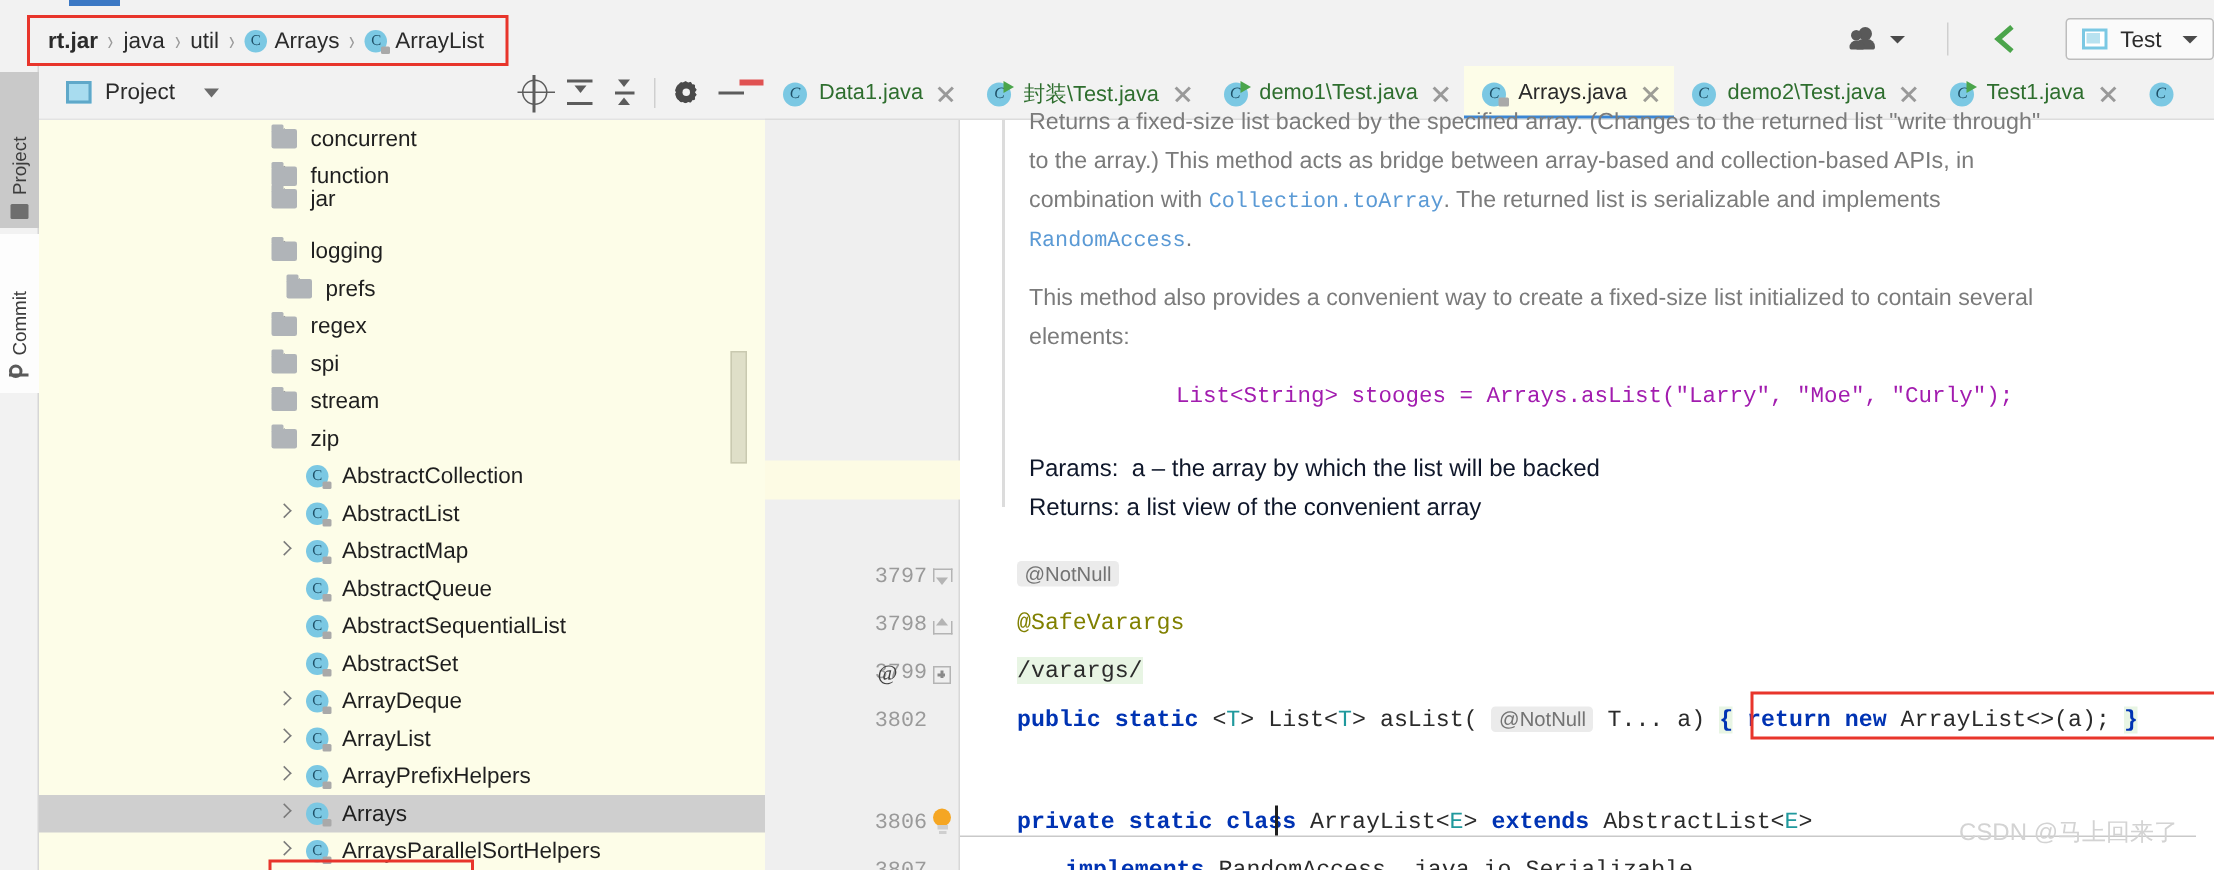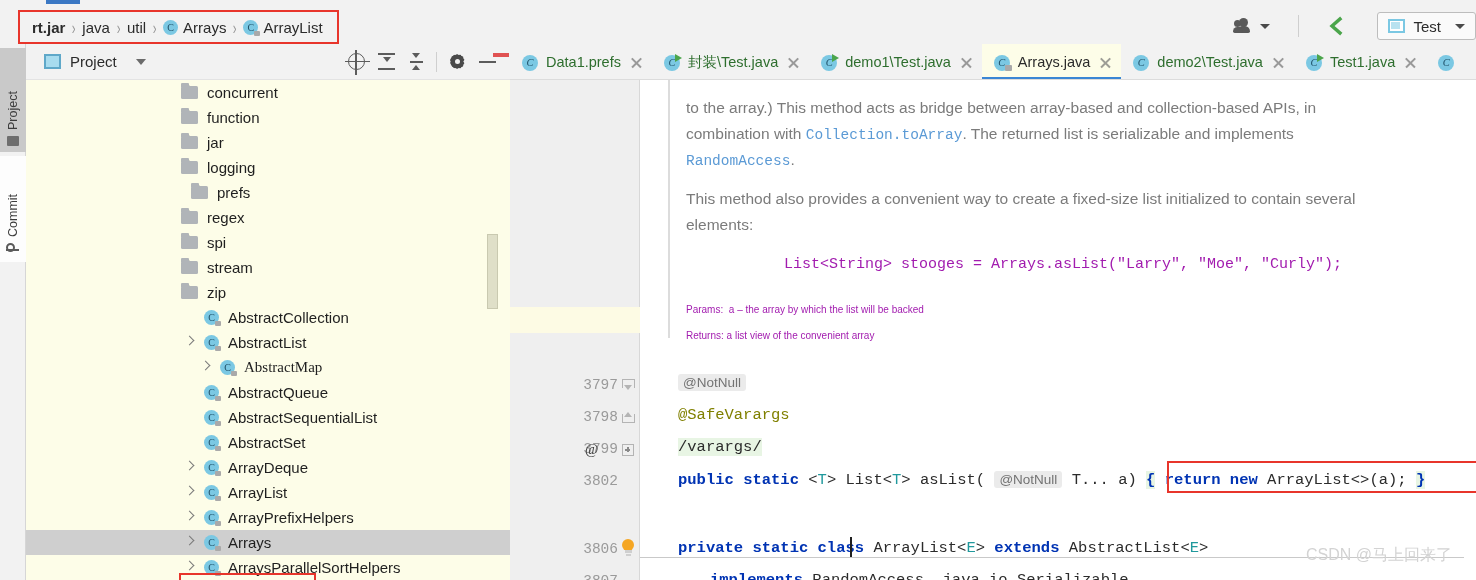--- a/index.html
+++ b/index.html
@@ -310,21 +310,21 @@
     font-family: "Liberation Sans", sans-serif;
   }
   .doc-code {
     font-family: "Liberation Mono", monospace; color: #5b9ad5; font-size: 14.5px;
   }
   .doc-mono {
     position: absolute; left: 144px;
     font-family: "Liberation Mono", monospace; font-size: 15px; color: #a21caf;
     white-space: nowrap;
   }
-  .doc-tag { position: absolute; left: 46px; font-size: 10px; color: #a21caf; }
+  .doc-tag { position: absolute; left: 46px; font-size: 16px; color: #0f172a; }
 
   
   .code-pane { position: absolute; left: 130px; top: 278px; width: 836px; height: 222px; background: #fff; }
   .cl {
     position: absolute; left: 0; white-space: nowrap;
     font-family: "Liberation Mono", monospace; font-size: 15.5px;
   }
   .kw { color: #0033b3; font-weight: bold; }
   .tp { color: #20999d; }
   .pl { color: #2b2b2b; }
@@ -460,21 +460,21 @@
         <div class="tree-row" style="top: 0px; position: absolute; left: 0px; width: 484px;">
           <span class="tw-chev" style="top: 6px;"></span>
           <span class="folder-ic"></span>
           <span class="tree-label">concurrent</span>
         </div>
         <div class="tree-row" style="top: 25px; position: absolute; left: 0px; width: 484px;">
           <span class="tw-chev" style="top: 6px;"></span>
           <span class="folder-ic"></span>
           <span class="tree-label">function</span>
         </div>
-        <div class="tree-row" style="top: 50px; position: absolute; left: 0px; width: 484px;">
+        <div class="tree-row" style="top: 40px; position: absolute; left: 0px; width: 484px;">
           <span class="tw-chev" style="top: 6px;"></span>
           <span class="folder-ic"></span>
           <span class="tree-label">jar</span>
         </div>
         <div class="tree-row" style="top: 75px; position: absolute; left: 0px; width: 484px;">
           <span class="tw-chev" style="top: 6px;"></span>
           <span class="folder-ic"></span>
           <span class="tree-label">logging</span>
         </div>
         <div class="tree-row" style="top: 100px; position: absolute; left: 0px; width: 484px; margin-left: 10px;">
@@ -504,21 +504,21 @@
         </div>
         <div class="tree-row tree-ind" style="top: 225px; position: absolute; left: 0px; width: 484px;">
           <span class="cls-icon lock tree-cls"></span>
           <span class="tree-label">AbstractCollection</span>
         </div>
         <div class="tree-row tree-ind" style="top: 250px; position: absolute; left: 0px; width: 484px;">
           <span class="tw-chev" style="top: 6px;"></span>
           <span class="cls-icon lock tree-cls"></span>
           <span class="tree-label">AbstractList</span>
         </div>
-        <div class="tree-row tree-ind" style="top: 275px; position: absolute; left: 16px; width: 484px; font-family: Liberation Serif, serif;">
+        <div class="tree-row tree-ind" style="top: 275px; position: absolute; left: 0px; width: 484px;">
           <span class="tw-chev" style="top: 6px;"></span>
           <span class="cls-icon lock tree-cls"></span>
           <span class="tree-label">AbstractMap</span>
         </div>
         <div class="tree-row tree-ind" style="top: 300px; position: absolute; left: 0px; width: 484px;">
           <span class="cls-icon lock tree-cls"></span>
           <span class="tree-label">AbstractQueue</span>
         </div>
         <div class="tree-row tree-ind" style="top: 325px; position: absolute; left: 0px; width: 484px;">
           <span class="cls-icon lock tree-cls"></span>
@@ -559,21 +559,21 @@
   </div>
   <div class="red-tick"></div>
 
   <div class="editor-area">
     <div class="tab-bar" id="etabs">
         <div class="etab">
           <span class="jicon">
             <i class="disk"></i>
             <i class="ltr">C</i>
           </span>
-          <span class="lbl">Data1.prefs</span>
+          <span class="lbl">Data1.java</span>
           <span class="x"></span>
         </div>
         <div class="etab">
           <span class="jicon">
             <i class="disk"></i>
             <i class="ltr">C</i>
             <i class="play"></i>
           </span>
           <span class="lbl">封装\Test.java</span>
           <span class="x"></span>
@@ -650,20 +650,21 @@
 
       <div class="g-bulb" style="top:459px;">
         <i class="bb"></i>
           <i class="st"></i>
           <i class="st2"></i>
       </div>
 
       <div class="doc-pane">
         <div class="doc-rule"></div>
 
+        <div class="doc-p" style="top:-11px;">Returns a fixed-size list backed by the specified array. (Changes to the returned list "write through"</div>
         <div class="doc-p" style="top:15px;">to the array.) This method acts as bridge between array-based and collection-based APIs, in</div>
         <div class="doc-p" style="top:41px;">
           <span>combination with </span><span class="doc-code">Collection.toArray</span><span>. The returned list is serializable and implements</span>
         </div>
         <div class="doc-p" style="top:67px;">
           <span class="doc-code">RandomAccess</span><span>.</span>
         </div>
 
         <div class="doc-p" style="top:106px;">This method also provides a convenient way to create a fixed-size list initialized to contain several</div>
         <div class="doc-p" style="top:132px;">elements:</div>

